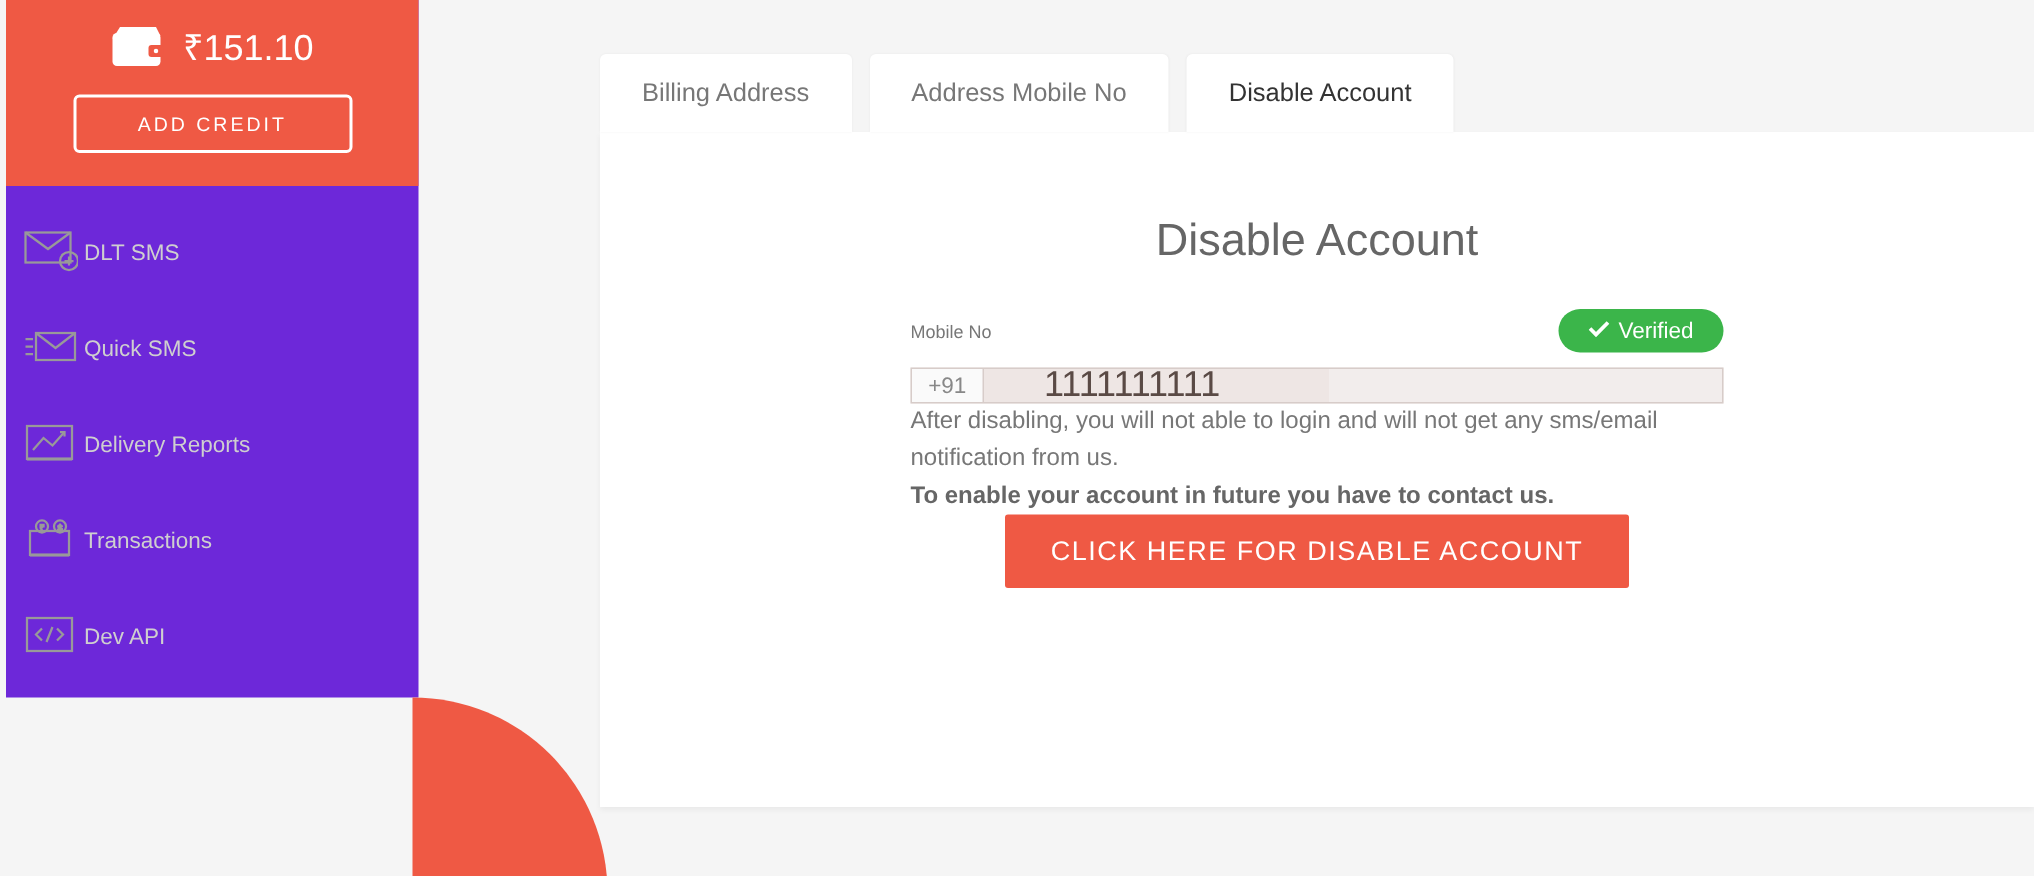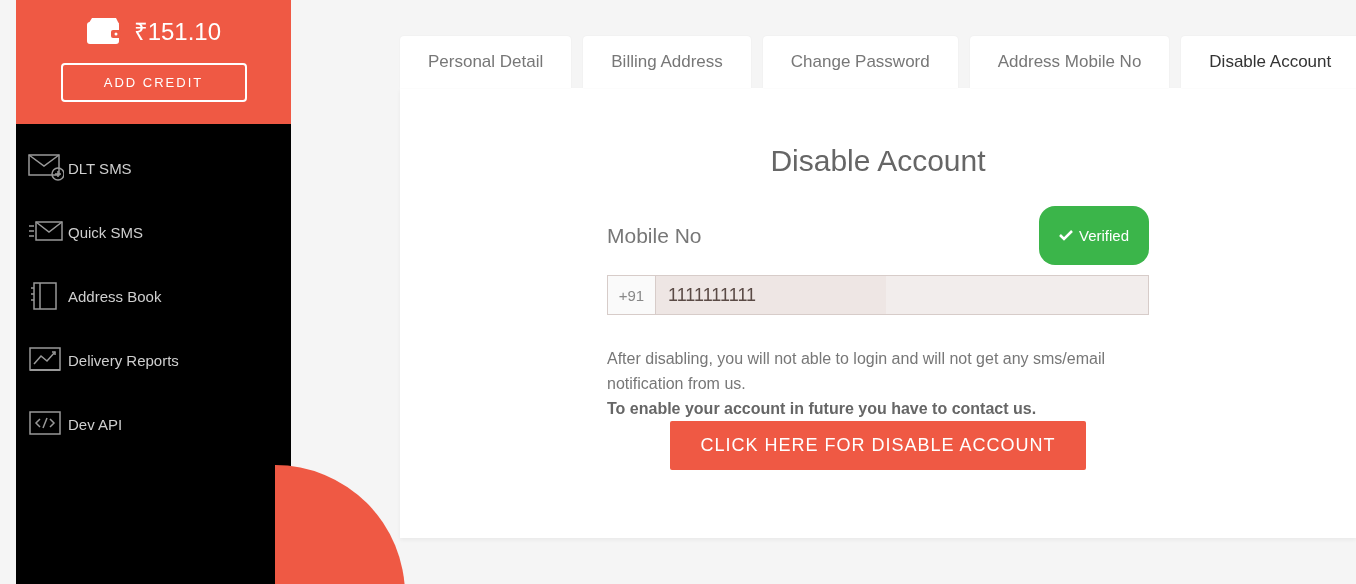--- a/index.html
+++ b/index.html
@@ -6,24 +6,24 @@
   body {
     font-family: Arial, Helvetica, sans-serif;
     background: #f5f5f5;
     width: 1356px;
     height: 584px;
     overflow: hidden;
     position: relative;
   }
   .sidebar {
     position: absolute;
-    left: 16px; top: 0;
+    left: 4px; top: 0;
     width: 275px;
-    height: 584px;
-    background: #000000;
+    height: 465px;
+    background: #6d28d9;
   }
   .credit-box {
     background: #ef5944;
     padding: 14px 20px 22px 20px;
   }
   .credit-row {
     display: flex;
     align-items: center;
     justify-content: center;
     gap: 12px;
@@ -121,52 +121,51 @@
     margin-bottom: 28px;
   }
   .field-row {
     display: flex;
     justify-content: space-between;
     align-items: center;
     margin-bottom: 10px;
   }
   .field-label {
     color: #777;
-    font-size: 21px;
+    font-size: 12px;
   }
   .verified-badge {
     background: #3bb54a;
     color: #fff;
-    padding: 21px 20px;
+    padding: 6px 20px;
     border-radius: 16px;
     font-size: 15px;
     display: flex;
     align-items: center;
     gap: 6px;
   }
   .phone-input {
     display: flex;
     border: 1px solid #d7ccc9;
     background: #f2edec;
-    height: 40px;
-    margin-bottom: 32px;
+    height: 24px;
   }
   .phone-prefix {
     width: 48px;
     border-right: 1px solid #d7ccc9;
     background: #fafafa;
     display: flex;
     align-items: center;
     justify-content: center;
     color: #888;
     font-size: 15px;
   }
   .phone-number {
-    padding-left: 12px;
-    font-size: 18px;
+    padding-left: 40px;
+    font-size: 24px;
     color: #5a4a45;
     display: flex;
     align-items: center;
     width: 230px;
     background: #eee6e4;
   }
   .phone-rest { flex: 1; }
   .disclaimer {
     color: #777;
     font-size: 16px;
@@ -226,57 +225,58 @@
             <rect x="8" y="4" width="26" height="18" stroke-width="1.5"></rect>
             <path d="M8 4 L21 14 L34 4" stroke-width="1.5"></path>
             <path d="M1 8 h5 M1 13 h5 M1 18 h5" stroke-width="1.5"></path>
           </svg>
       </span>
       <span>Quick SMS</span>
     </div>
     <div class="nav-item">
       <span class="nav-icon">
         <svg viewBox="0 0 36 28" width="36" height="28">
-            <rect x="6" y="1" width="22" height="26" stroke-width="1.5"></rect>
-            <path d="M12 1 v26" stroke-width="1.5"></path>
-            <path d="M3 6 h3 M3 12 h3 M3 18 h3" stroke-width="1.5"></path>
-          </svg>
-      </span>
-      <span>Address Book</span>
-    </div>
-    <div class="nav-item">
-      <span class="nav-icon">
-        <svg viewBox="0 0 36 28" width="36" height="28">
             <rect x="2" y="2" width="30" height="22" stroke-width="1.5"></rect>
             <path d="M6 18 L13 10 L19 15 L27 6" stroke-width="1.5"></path>
             <path d="M24 6 h3 v3" stroke-width="1.5"></path>
             <path d="M2 24 h30" stroke-width="2"></path>
           </svg>
       </span>
       <span>Delivery Reports</span>
     </div>
     <div class="nav-item">
       <span class="nav-icon">
         <svg viewBox="0 0 36 28" width="36" height="28">
+            <rect x="4" y="8" width="26" height="16" stroke-width="1.5"></rect>
+            <path d="M4 24 h26" stroke-width="2"></path>
+            <circle cx="12" cy="5" r="4" stroke-width="1.5"></circle>
+            <text x="12" y="8" font-size="6" fill="#999" text-anchor="middle">₹</text>
+            <circle cx="24" cy="5" r="4" stroke-width="1.5"></circle>
+            <text x="24" y="8" font-size="6" fill="#999" text-anchor="middle">$</text>
+          </svg>
+      </span>
+      <span>Transactions</span>
+    </div>
+    <div class="nav-item">
+      <span class="nav-icon">
+        <svg viewBox="0 0 36 28" width="36" height="28">
             <rect x="2" y="2" width="30" height="22" stroke-width="1.5"></rect>
             <path d="M12 9 L8 13 L12 17 M22 9 L26 13 L22 17 M19 8 L15 18" stroke-width="1.5"></path>
           </svg>
       </span>
       <span>Dev API</span>
     </div>
   </div>
 </div>
 
 <div class="orange-blob"></div>
 
 <div class="content">
   <div class="tabs">
-    <div class="tab">Personal Detail</div>
     <div class="tab">Billing Address</div>
-    <div class="tab">Change Password</div>
     <div class="tab">Address Mobile No</div>
     <div class="tab active">Disable Account</div>
   </div>
   <div class="panel">
     <div class="panel-inner">
       <h2 class="panel-title">Disable Account</h2>
       <div class="field-row">
         <span class="field-label">Mobile No</span>
         <span class="verified-badge">
           <span>

